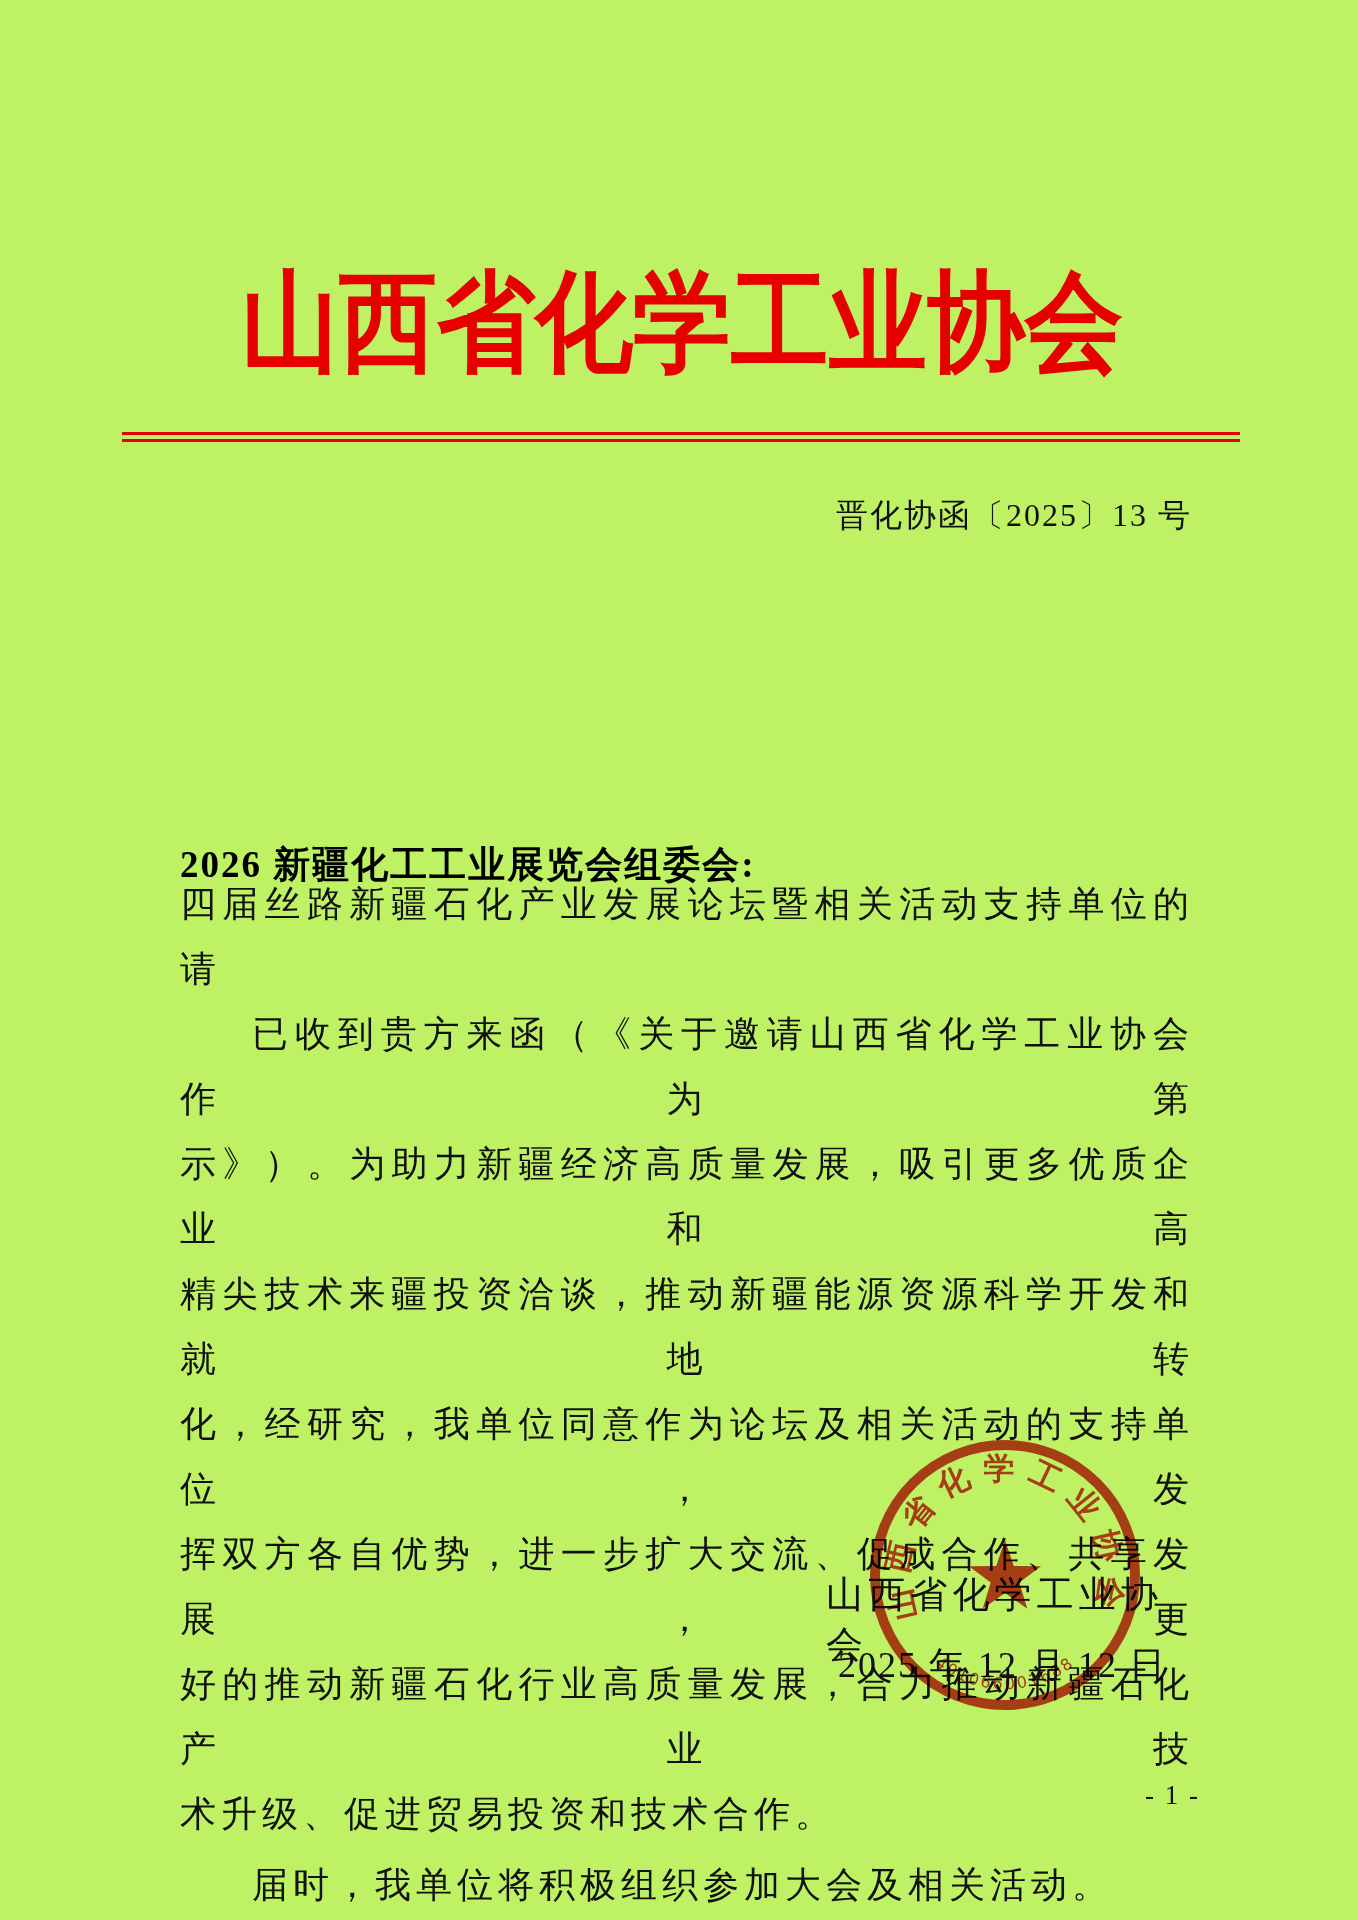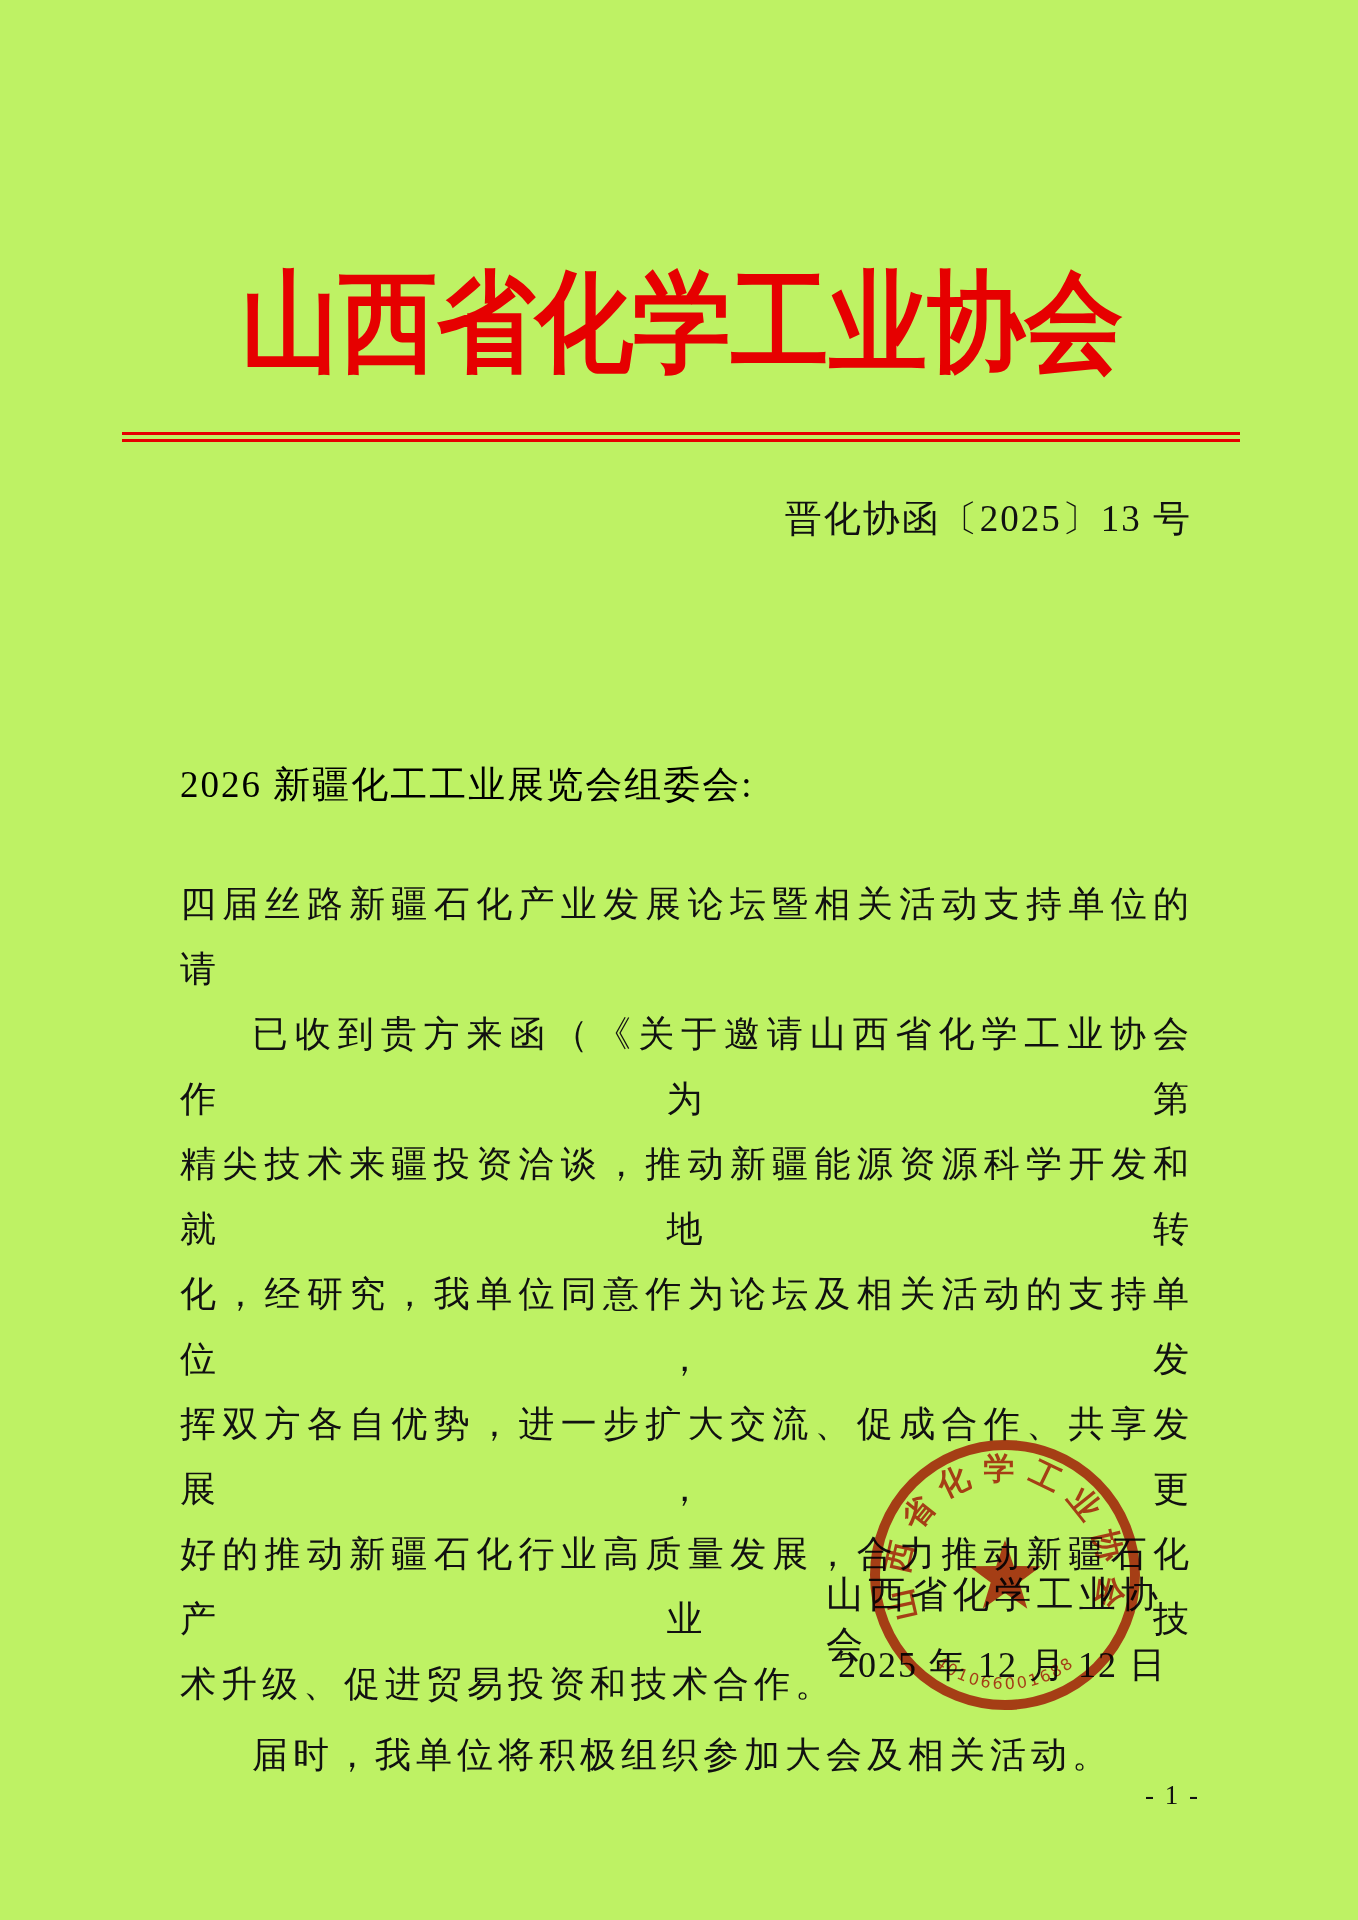--- a/index.html
+++ b/index.html
@@ -33,43 +33,43 @@
     left: 122px;
     width: 1118px;
     height: 4px;
     border-top: 3px solid #e60000;
     border-bottom: 3px solid #e60000;
   }
   .doc-number {
     position: absolute;
     top: 494px;
     right: 172px;
-    font-size: 37px;
+    font-size: 32px;
     letter-spacing: 2px;
     white-space: nowrap;
     margin-left: 27px;
   }
   .doc-title {
     position: absolute;
     top: 584px;
     left: 90px;
     right: 90px;
     text-align: center;
     font-size: 47px;
     line-height: 68px;
     font-weight: bold;
     letter-spacing: 3px;
     color: #000000;
   }
   .addressee {
     position: absolute;
-    top: 760px;
+    top: 840px;
     left: 180px;
     font-size: 37px;
-    font-weight: normal;
+    font-weight: bold;
     letter-spacing: 2px;
     color: #000000;
     white-space: nowrap;
   }
   .body-text {
     position: absolute;
     top: 872px;
     left: 180px;
     width: 1014px;
     font-size: 36px;
@@ -128,20 +128,21 @@
   <div class="red-rule"></div>
 
   <div class="doc-number">晋化协函〔2025〕13 号</div>
 
 
   <div class="addressee">2026 新疆化工工业展览会组委会:</div>
 
   <div class="body-text">
     <div class="line fill">四届丝路新疆石化产业发展论坛暨相关活动支持单位的请</div>
     <div class="line indent fill">已收到贵方来函（《关于邀请山西省化学工业协会作为第</div>
+    <div class="line fill">示》）。为助力新疆经济高质量发展，吸引更多优质企业和高</div>
     <div class="line fill">精尖技术来疆投资洽谈，推动新疆能源资源科学开发和就地转</div>
     <div class="line fill">化，经研究，我单位同意作为论坛及相关活动的支持单位，发</div>
     <div class="line fill">挥双方各自优势，进一步扩大交流、促成合作、共享发展，更</div>
     <div class="line fill">好的推动新疆石化行业高质量发展，合力推动新疆石化产业技</div>
     <div class="line">术升级、促进贸易投资和技术合作。</div>
     <div class="line indent p2">届时，我单位将积极组织参加大会及相关活动。</div>
 
   </div>
 
   <div class="signature-org">山西省化学工业协会</div>

